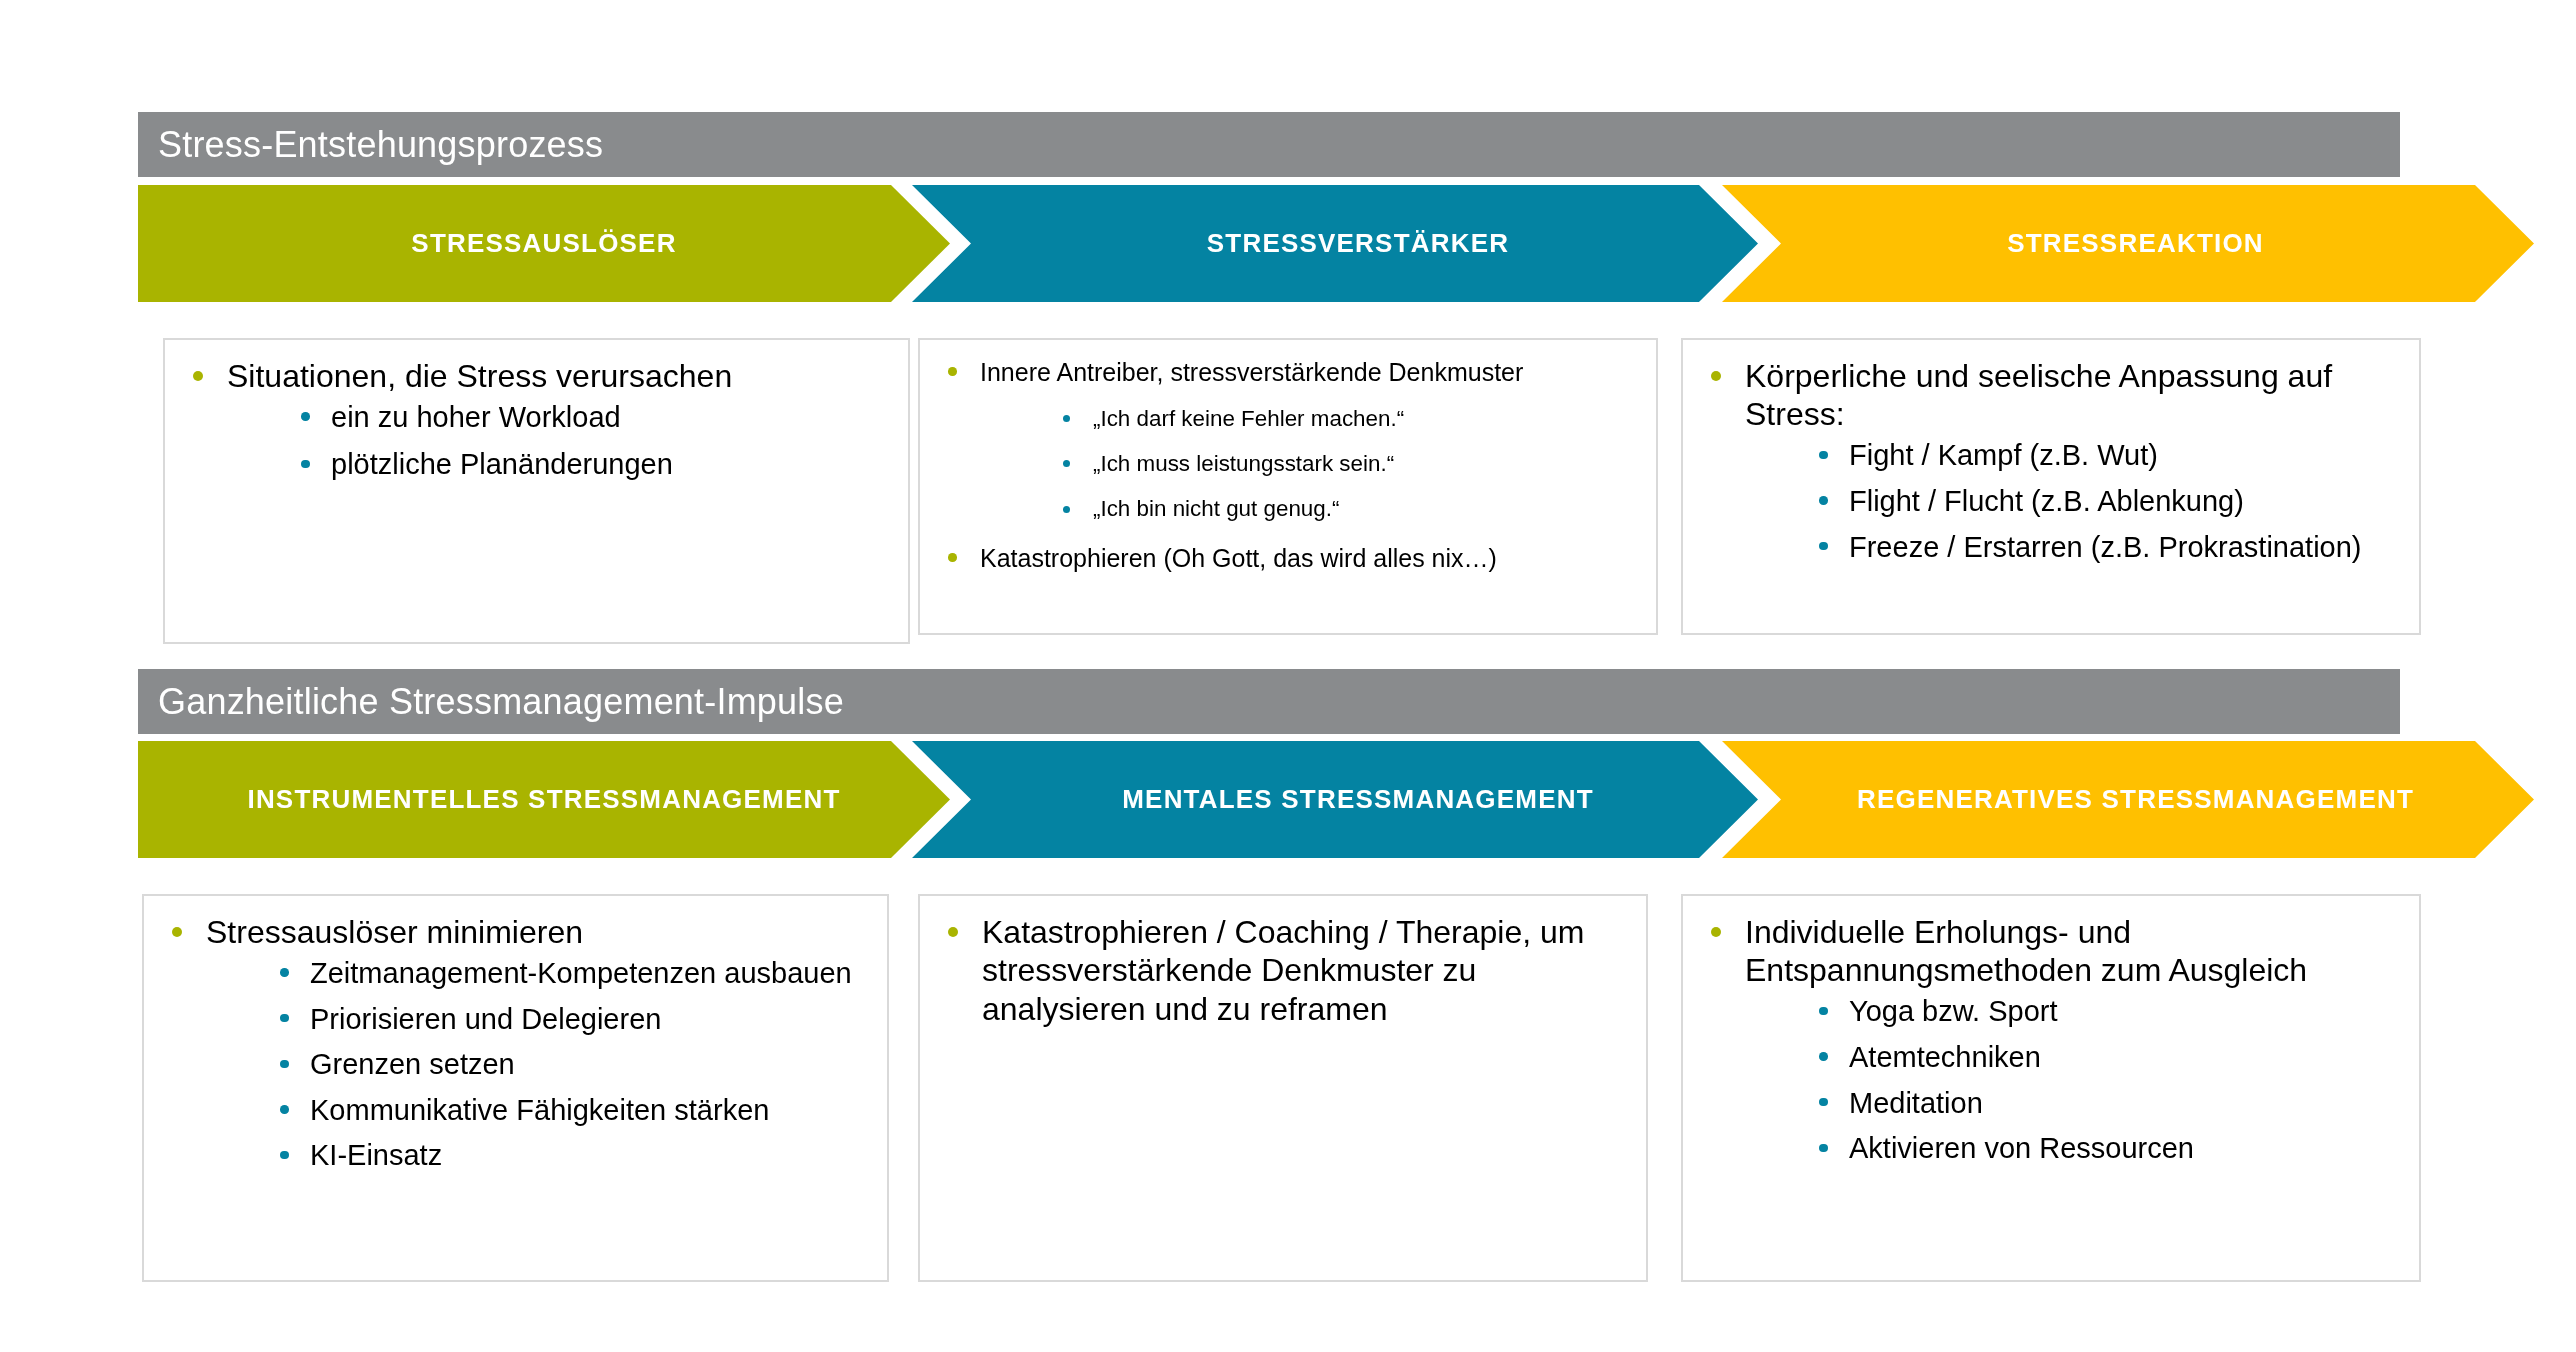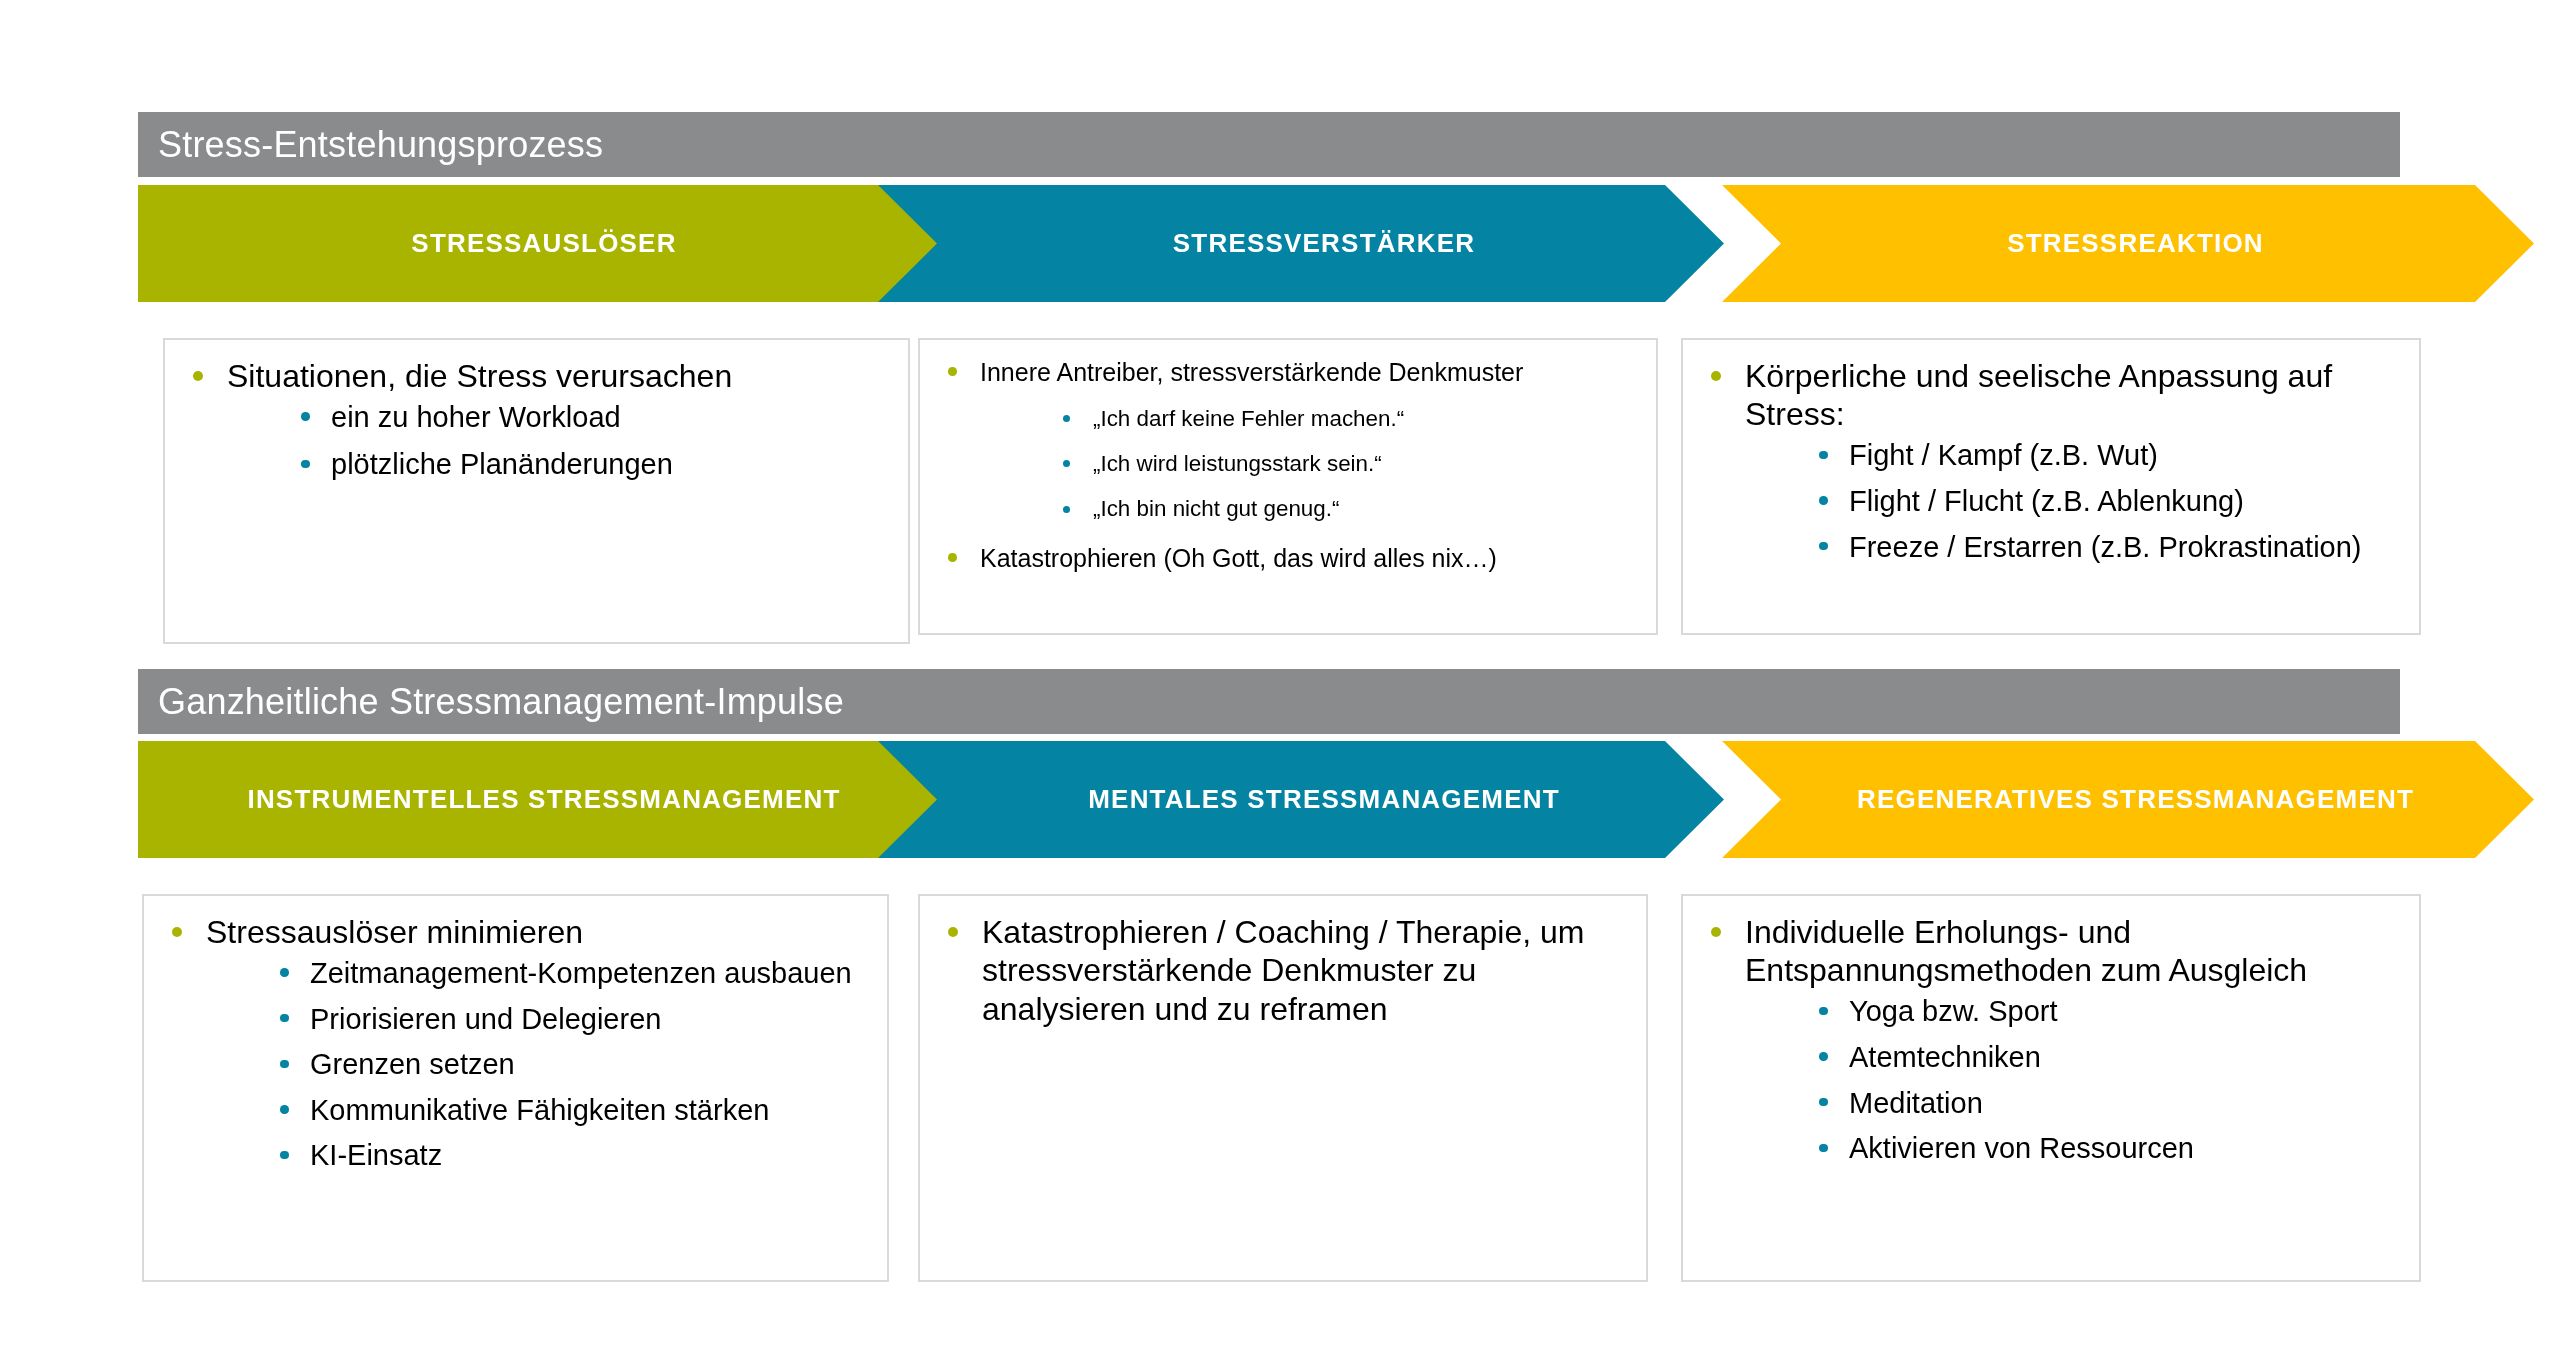--- a/index.html
+++ b/index.html
@@ -79,21 +79,21 @@
   .chev-mid {
     clip-path: polygon(0 0, calc(100% - 59px) 0, 100% 50%, calc(100% - 59px) 100%, 0 100%, 59px 50%);
   }
 
   .c-green  { background: #a9b400; }
   .c-blue   { background: #0483a2; }
   .c-yellow { background: #ffc000; }
 
   
   .chev-1 { left: 0px;    width: 812px; }
-  .chev-2 { left: 740px; width: 846px; }
+  .chev-2 { left: 774px; width: 846px; }
   .chev-3 { left: 1584px; width: 812px; }
 
   .chev-1 .chevron-label { padding-left: 0px; }
   .chev-2 .chevron-label { padding-left: 46px; }
   .chev-3 .chevron-label { padding-left: 46px; padding-right: 31px; }
 
   
   .card {
     position: absolute;
     background: #ffffff;
@@ -222,21 +222,21 @@
 
   <div class="card sz-sm" id="card-2">
     <ul class="lvl1">
       <li class="b1">
         <span class="btext">Innere Antreiber, stressverstärkende Denkmuster</span>
         <ul class="lvl2">
           <li class="b2">
               <span class="btext">„Ich darf keine Fehler machen.“</span>
             </li>
           <li class="b2">
-              <span class="btext">„Ich wird leistungsstark sein.“</span>
+              <span class="btext">„Ich muss leistungsstark sein.“</span>
             </li>
           <li class="b2">
               <span class="btext">„Ich bin nicht gut genug.“</span>
             </li>
         </ul>
       </li>
       <li class="b1">
         <span class="btext">Katastrophieren (Oh Gott, das wird alles nix…)</span>
       </li>
     </ul>

